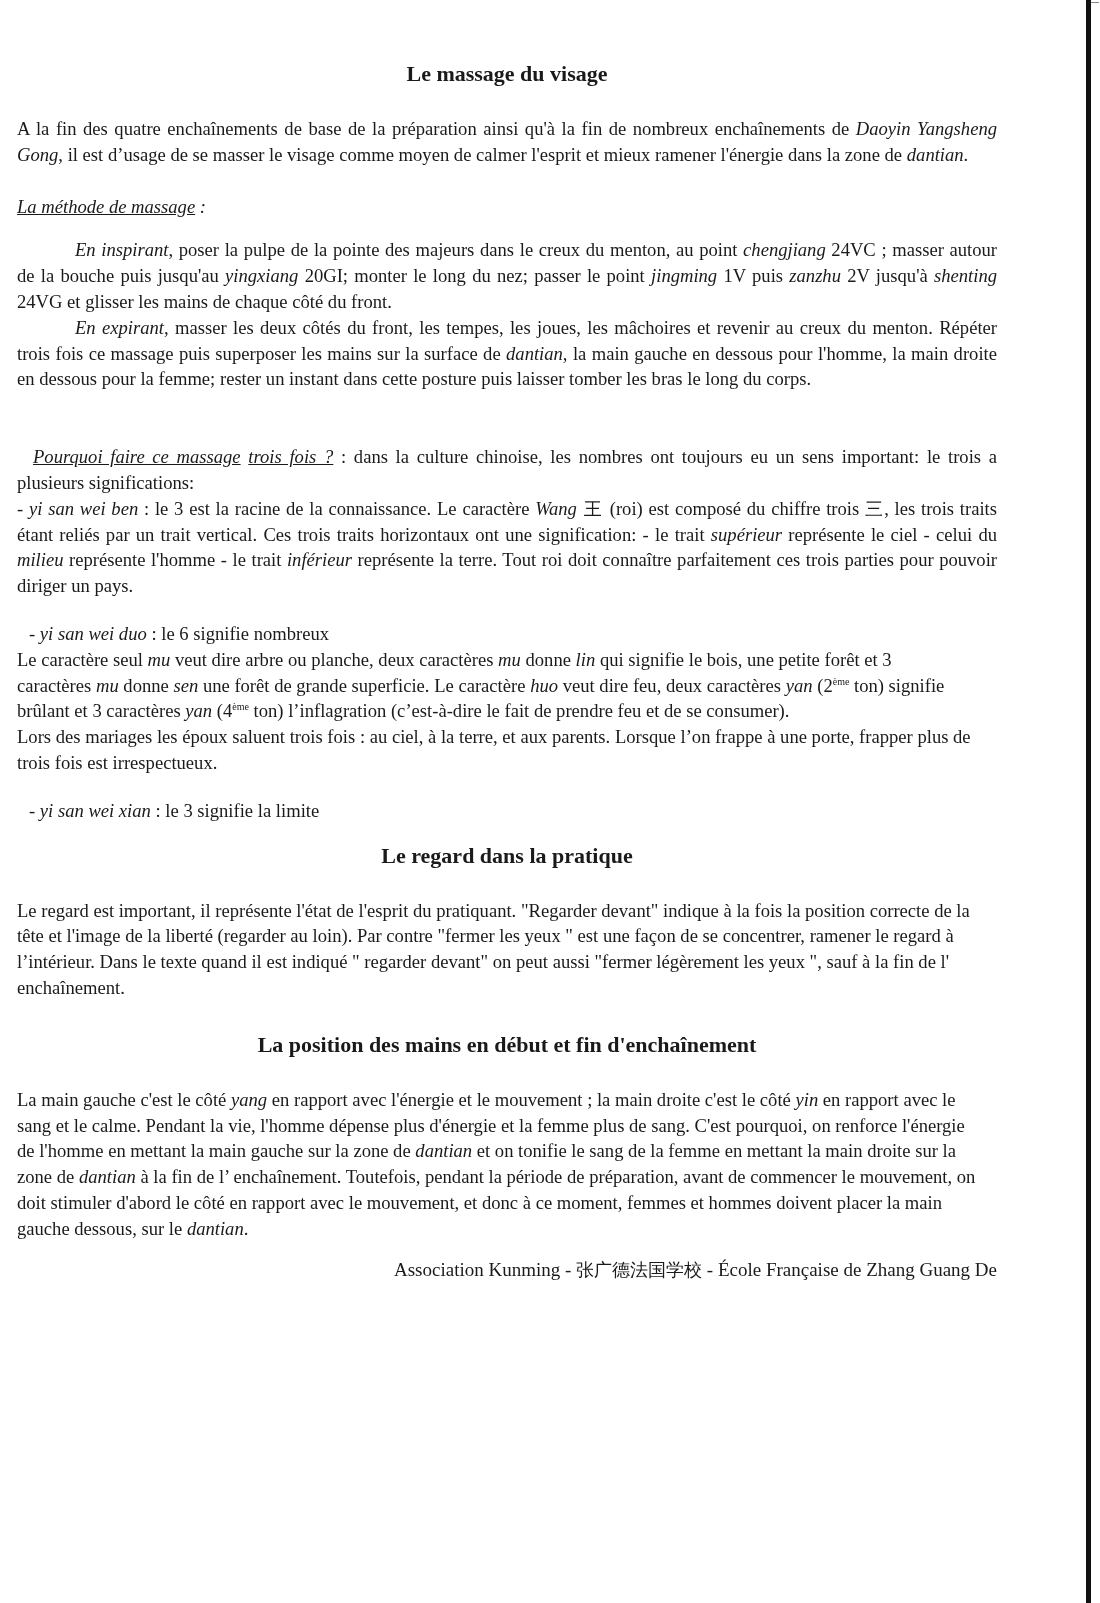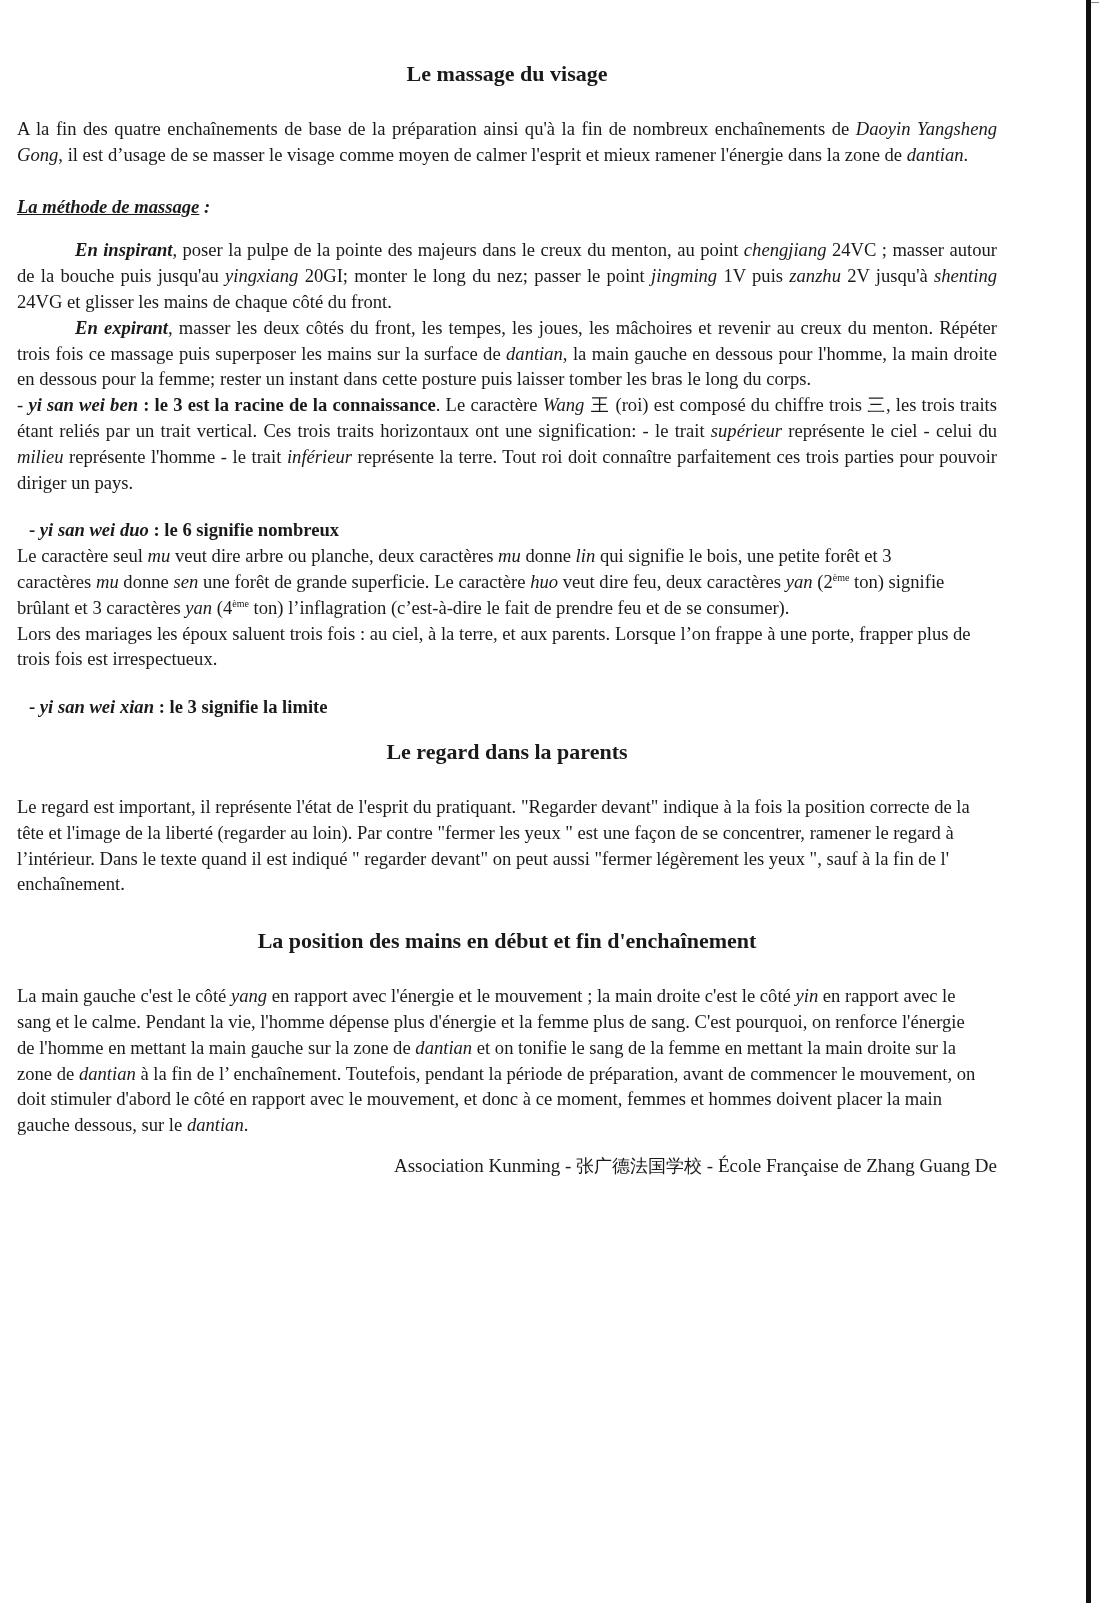--- a/index.html
+++ b/index.html
@@ -20,21 +20,21 @@
   .content {
     position: absolute; left: 17px; top: 60px; width: 980px;
     font-size: 18.6px; line-height: 25.8px;
   }
   h1, h2 {
     font-weight: bold; text-align: center; margin: 0; font-size: 22px; line-height: 28px;
   }
   p { margin: 0; }
   .j { text-align: justify; }
   .it { font-style: italic; }
-  .b { font-weight: bold; }
+  .b { font-weight: normal; }
   .u { text-decoration: underline; }
   .ind { text-indent: 58px; }
   sup { font-size: 10px; line-height: 0; vertical-align: 7px; }
   .footer { text-align: right; margin-top: 15px; font-size: 19px; }
   .cjk { font-family: "DejaVu Sans", sans-serif; font-size: 18px; }
 </style>
 </head>
 <body>
 
 <div class="page">
@@ -46,31 +46,32 @@
     <h1>Le massage du visage</h1>
 
     <p class="j" style="margin-top:28px;font-family:Liberation Serif, serif;"><span>A la fin des quatre enchaînements de base de la préparation ainsi qu'à la fin de nombreux enchaînements de </span><span class="it">Daoyin Yangsheng Gong</span><span>, il est d’usage de se masser le visage comme moyen de calmer l'esprit et mieux ramener l'énergie dans la zone de </span><span class="it">dantian</span><span>.</span></p>
 
     <p style="margin-top:26px;"><span class="b it u">La méthode de massage</span><span class="b it"> :</span></p>
 
     <p class="j ind" style="margin-top:18px;"><span class="b it">En inspirant</span><span>, poser la pulpe de la pointe des majeurs dans le creux du menton, au point </span><span class="it">chengjiang</span><span> 24VC ; masser autour de la bouche puis jusqu'au </span><span class="it">yingxiang</span><span> 20GI; monter le long du nez; passer le point </span><span class="it">jingming</span><span> 1V puis </span><span class="it">zanzhu</span><span> 2V jusqu'à </span><span class="it">shenting</span><span> 24VG et glisser les mains de chaque côté du front.</span></p>
 
     <p class="j ind"><span class="b it">En expirant</span><span>, masser les deux côtés du front, les tempes, les joues, les mâchoires et revenir au creux du menton. Répéter trois fois ce massage puis superposer les mains sur la surface de </span><span class="it">dantian</span><span>, la main gauche en dessous pour l'homme, la main droite en dessous pour la femme; rester un instant dans cette posture puis laisser tomber les bras le long du corps.</span></p>
 
+    <p class="j" style="margin-top:52px; text-indent:16px;"><span class="b it u">Pourquoi faire ce massage</span> <span class="b it u">trois fois ?</span><span> : dans la culture chinoise, les nombres ont toujours eu un sens important: le trois a plusieurs significations:</span></p>
 
     <p class="j"><span> - </span><span class="b it">yi san wei ben</span><span class="b"> : le 3 est la racine de la connaissance</span><span>. Le caractère </span><span class="it">Wang</span><span class="cjk"> 王 </span><span> (roi) est composé du chiffre trois </span><span class="cjk">三</span><span>, les trois traits étant reliés par un trait vertical. Ces trois traits horizontaux ont une signification: - le trait </span><span class="it">supérieur</span><span> représente le ciel - celui du </span><span class="it">milieu</span><span> représente l'homme - le trait </span><span class="it">inférieur</span><span> représente la terre. Tout roi doit connaître parfaitement ces trois parties pour pouvoir diriger un pays.</span></p>
 
     <p style="margin-top:22px; padding-left:12px;"><span class="b">- </span><span class="b it">yi san wei duo</span><span class="b">  : le 6 signifie nombreux</span></p>
     <p style="padding-right:30px;"><span>Le caractère seul </span><span class="it">mu</span><span> veut dire arbre ou planche, deux caractères </span><span class="it">mu</span><span> donne </span><span class="it">lin</span><span> qui signifie le bois, une petite forêt et  3 caractères </span><span class="it">mu</span><span> donne </span><span class="it">sen</span><span> une forêt de grande superficie.  Le caractère </span><span class="it">huo</span><span> veut dire feu, deux caractères </span><span class="it">yan</span><span> (2</span><sup>ème</sup><span> ton) signifie brûlant et 3 caractères  </span><span class="it">yan</span><span> (4</span><sup>ème</sup><span>  ton) l’inflagration (c’est-à-dire le fait de prendre feu et de se consumer).</span></p>
 
     <p>Lors des mariages les époux saluent trois fois : au ciel, à la terre, et aux parents. Lorsque l’on frappe à une porte, frapper plus de trois fois est irrespectueux.</p>
 
     <p style="margin-top:22px; padding-left:12px;"><span class="b">- </span><span class="b it">yi san wei xian</span><span class="b">  : le 3 signifie la limite</span></p>
 
-    <h2 style="margin-top:18px;">Le regard dans la parents</h2>
+    <h2 style="margin-top:18px;">Le regard dans la pratique</h2>
     <p style="margin-top:28px; padding-right:20px;">Le regard est important, il représente l'état de l'esprit du pratiquant. "Regarder devant" indique à la fois la position correcte de la tête et l'image de la liberté (regarder au loin). Par contre "fermer les yeux " est une façon de se concentrer, ramener le regard à l’intérieur. Dans le texte quand il est indiqué " regarder devant" on peut aussi "fermer légèrement  les yeux ", sauf à la fin de l' enchaînement.</p>
 
     <h2 style="margin-top:30px;">La position des mains en début et fin d'enchaînement</h2>
     <p style="margin-top:28px; padding-right:20px;"><span>La main gauche c'est le côté </span><span class="it">yang</span><span> en rapport avec l'énergie et le mouvement ; la main droite c'est le côté </span><span class="it">yin</span><span> en rapport avec le sang et le calme. Pendant la vie, l'homme dépense plus d'énergie et la femme plus de sang. C'est pourquoi, on renforce l'énergie de l'homme en mettant la main gauche sur la zone de </span><span class="it">dantian</span><span> et on tonifie le sang de la femme en mettant la main droite sur la zone de </span><span class="it">dantian</span><span> à la fin de l’ enchaînement. Toutefois, pendant la période de préparation, avant de  commencer le mouvement, on doit stimuler d'abord le côté en rapport avec le mouvement, et donc à ce moment, femmes et hommes doivent placer la main gauche dessous, sur le </span><span class="it">dantian</span><span>.</span></p>
 
     <p class="footer"><span>Association Kunming - </span><span class="cjk">张广德法国学校</span><span> - École Française de Zhang Guang De</span></p>
   </div>
 </div>
 
 </body></html>

